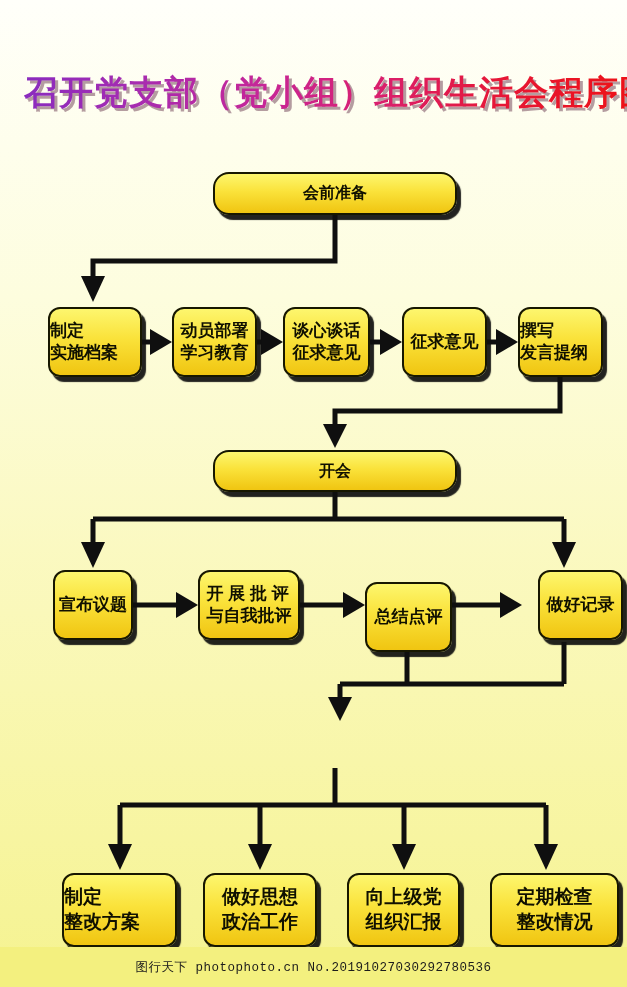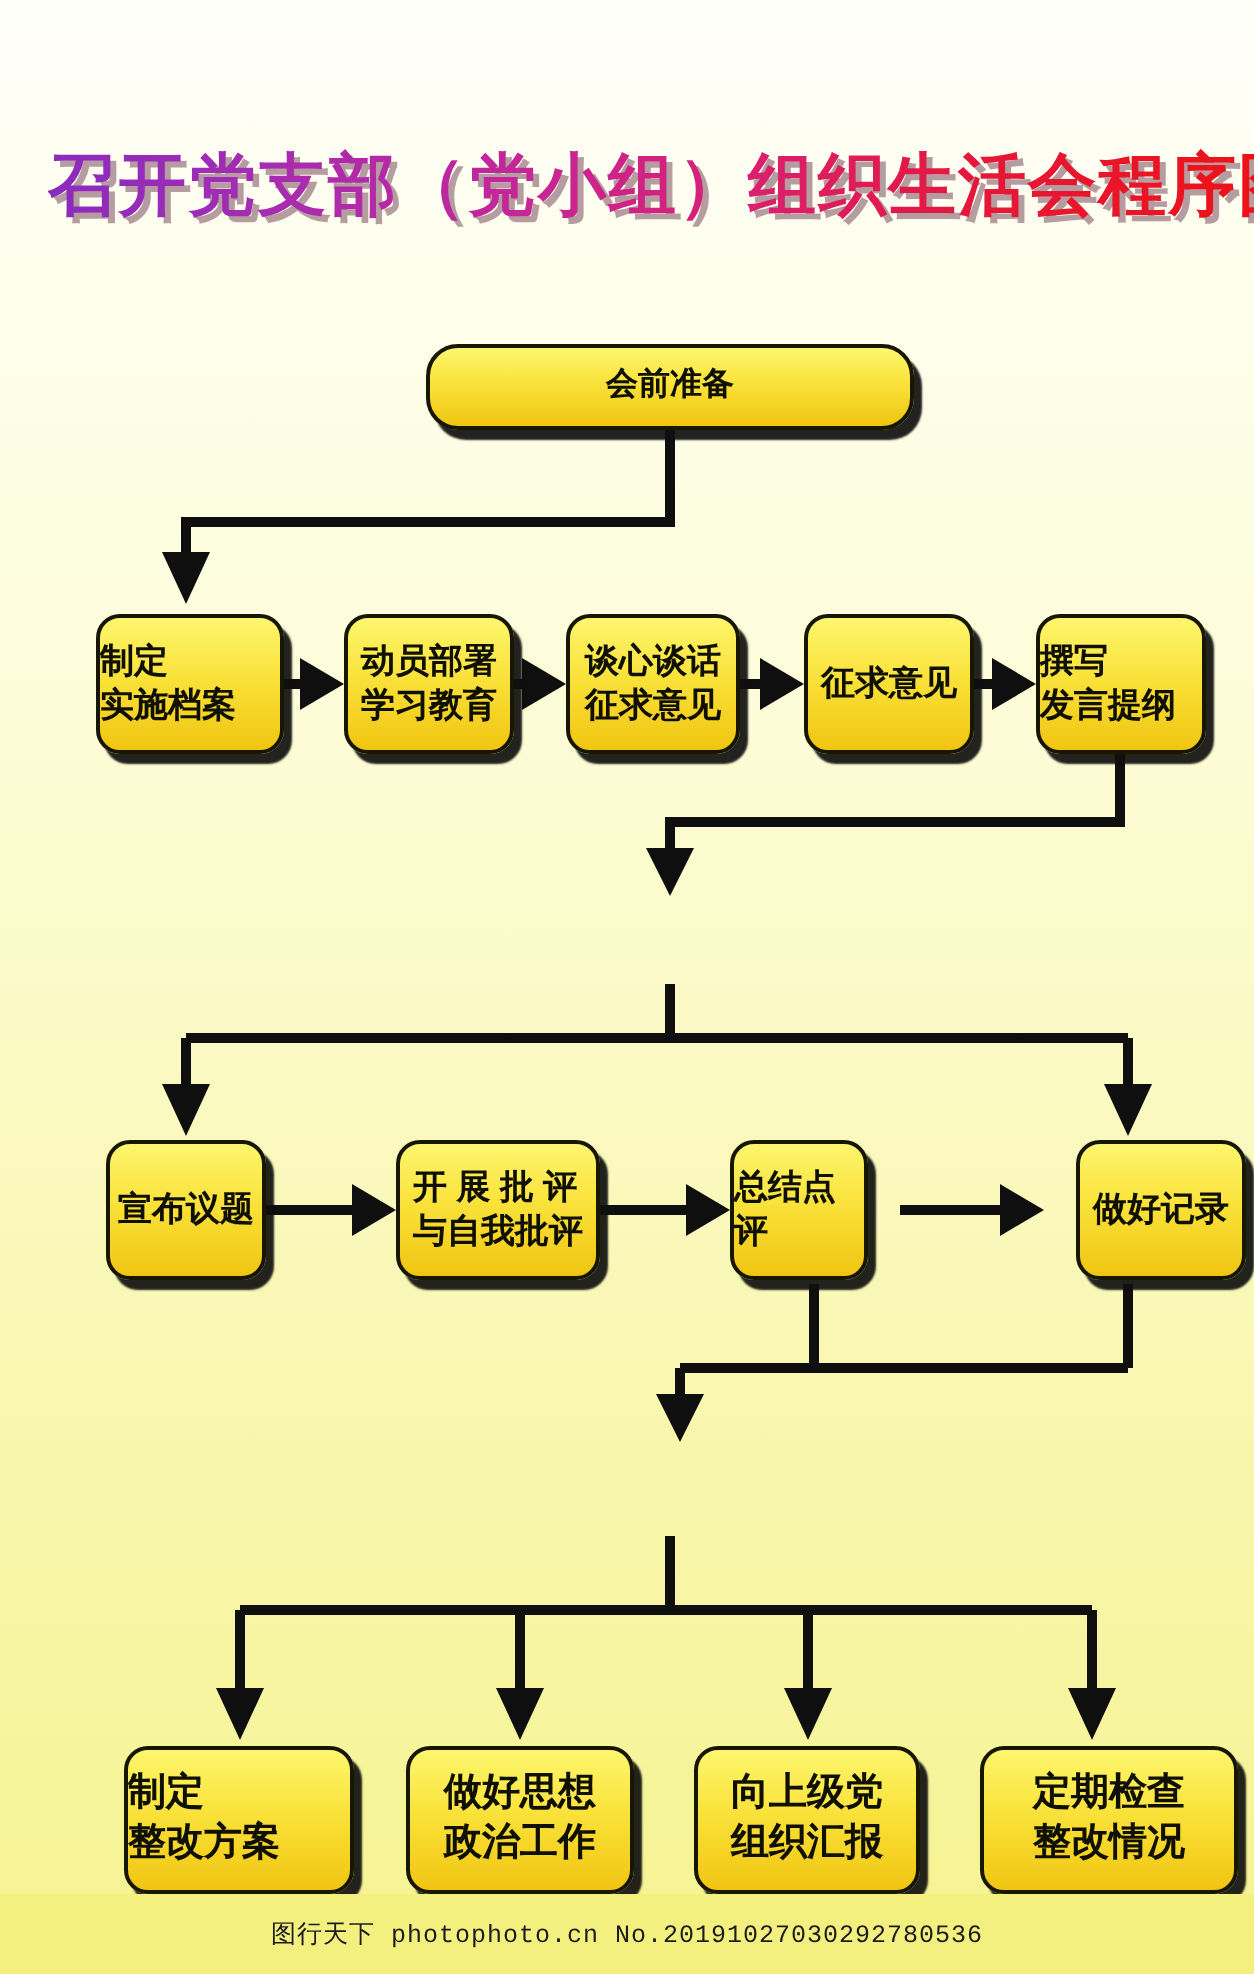--- a/index.html
+++ b/index.html
@@ -104,29 +104,32 @@
 征求意见</span>
   </div>
   <div class="node" style="left:402px;top:307px;width:85px;height:70px">
     <span>征求意见</span>
   </div>
   <div class="node two-line" style="left:518px;top:307px;width:85px;height:70px">
     <span>撰写
 发言提纲</span>
   </div>
 
+  <div class="node wide" style="left:213px;top:450px;width:244px;height:42px">
+    <span>开会</span>
+  </div>
 
   <div class="node" style="left:53px;top:570px;width:80px;height:70px">
     <span>宣布议题</span>
   </div>
   <div class="node" style="left:198px;top:570px;width:102px;height:70px">
     <span>开 展 批 评
 与自我批评</span>
   </div>
-  <div class="node" style="left:365px;top:570px;width:69px;height:70px">
+  <div class="node" style="left:365px;top:582px;width:87px;height:70px">
     <span>总结点评</span>
   </div>
   <div class="node" style="left:538px;top:570px;width:85px;height:70px">
     <span>做好记录</span>
   </div>
 
 
   <div class="node two-line big" style="left:62px;top:873px;width:115px;height:74px">
     <span>制定
 整改方案</span>

